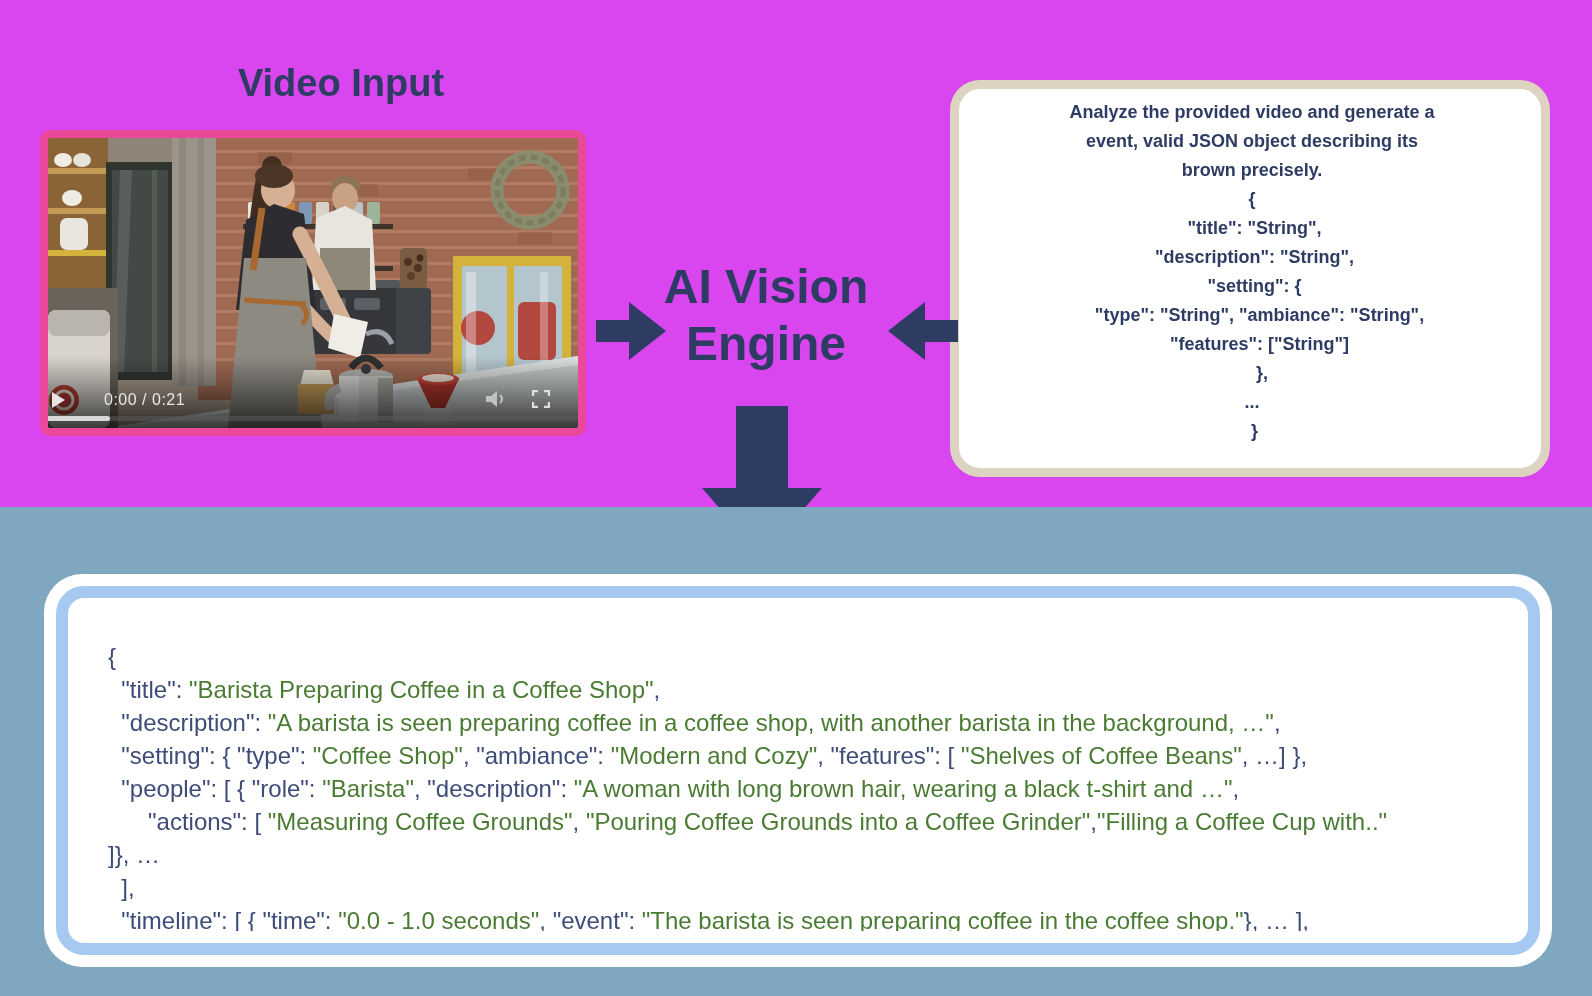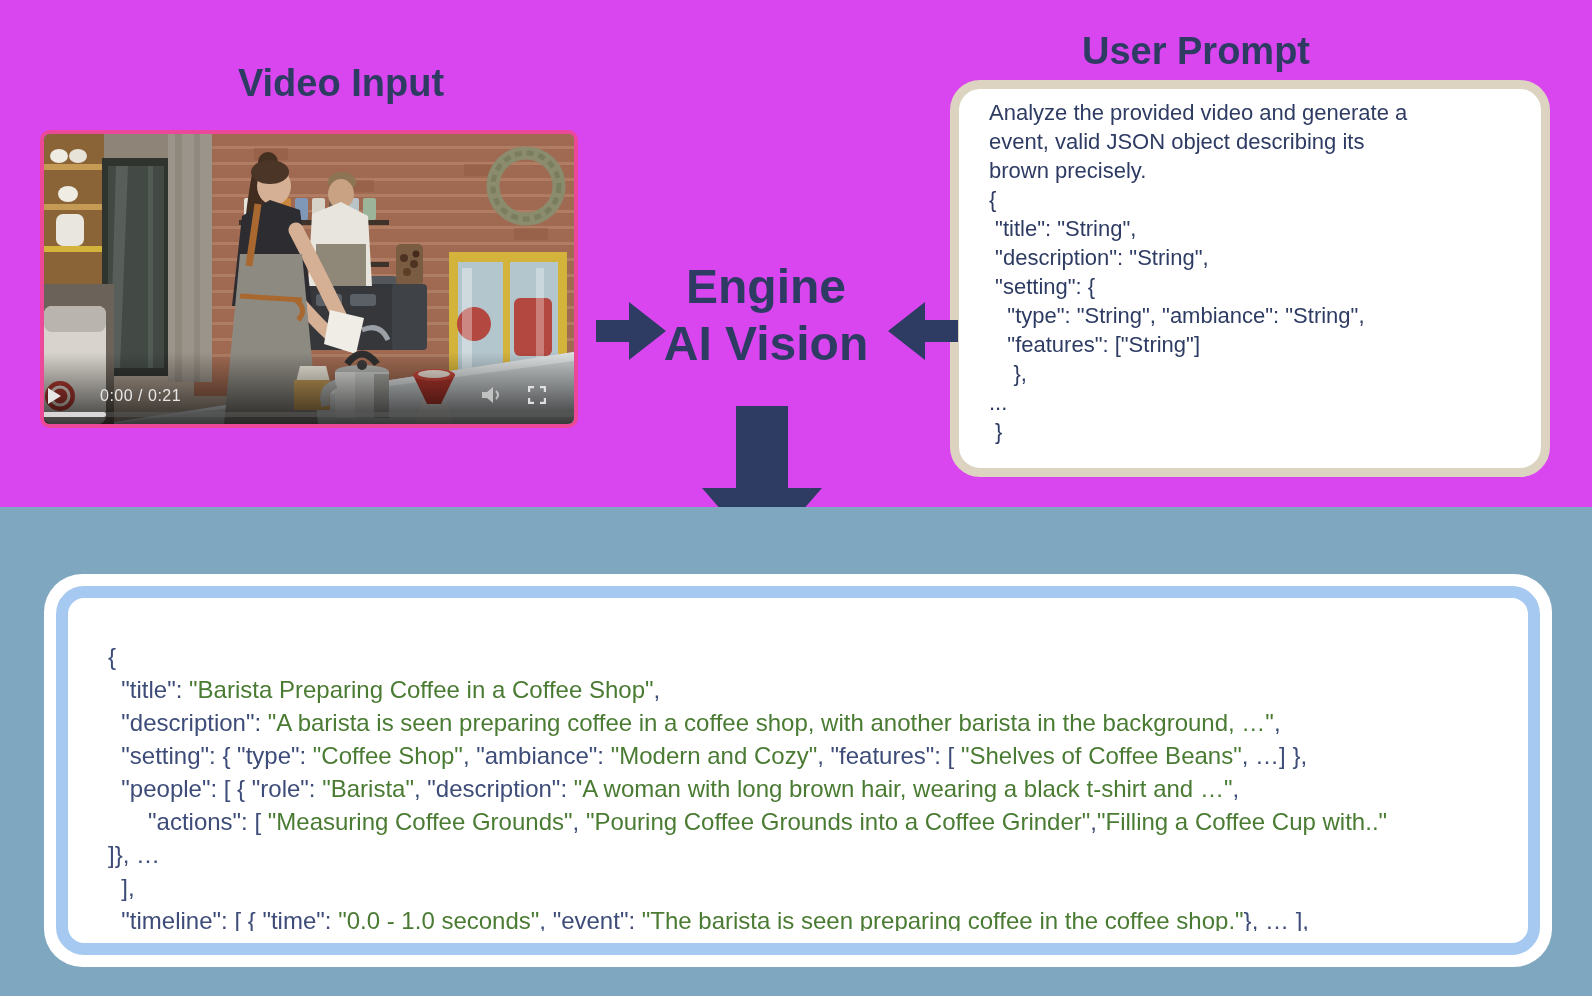--- a/index.html
+++ b/index.html
@@ -3,39 +3,39 @@
 <meta charset="utf-8">
 <style>
   html,body{margin:0;padding:0;background:#ededed;}
   .page{position:relative;width:1592px;height:996px;background:#d946ef;overflow:hidden;
         font-family:"Liberation Sans",sans-serif;}
   .abs{position:absolute;}
   .sec-title{color:#2e3c64;font-weight:bold;}
 
   
   #video-title{left:141px;top:62px;width:400px;text-align:center;font-size:38px;}
-  #video-frame{left:40px;top:130px;width:530px;height:290px;border:4px solid #ec4899;
+  #video-frame{left:40px;top:130px;width:530px;height:290px;border:8px solid #ec4899;
                border-radius:10px;background:#1d1d1d;overflow:hidden;}
   #video-frame svg{display:block;}
   .vid-gradient{position:absolute;left:0;right:0;bottom:0;height:72px;
                 background:linear-gradient(to bottom,rgba(0,0,0,0),rgba(0,0,0,0.72));}
   .vid-controls{position:absolute;left:0;right:0;bottom:16px;height:24px;color:#e6e6e6;}
   .vid-play{position:absolute;left:3px;top:4px;}
   .vid-time{position:absolute;left:56px;top:3px;font-size:16px;letter-spacing:.5px;}
   .vid-volume{position:absolute;right:70px;top:2px;opacity:.85;}
   .vid-full{position:absolute;right:28px;top:2px;opacity:.95;}
   .vid-progress{position:absolute;left:0;right:0;bottom:7px;height:5px;background:rgba(90,90,90,.55);}
   .vid-progress-played{position:absolute;left:0;top:0;height:5px;width:62px;background:#d8d8d8;border-radius:0 3px 3px 0;}
 
   
   #prompt-title{left:996px;top:30px;width:400px;text-align:center;font-size:38px;}
   #prompt-box{left:950px;top:80px;width:600px;height:397px;box-sizing:border-box;
               background:#ffffff;border:9px solid #dcd3c0;border-radius:30px;
               padding:9px 26px 0 30px;overflow:hidden;}
-  #prompt-box .code-line{font-size:22px;line-height:29px;font-weight:normal;color:#2e3c64;white-space:pre;}
+  #prompt-box .code-line{font-size:18px;line-height:29px;font-weight:bold;color:#2e3c64;white-space:pre;text-align:center;}
 
   
   #engine{left:566px;top:258px;width:400px;text-align:center;font-size:48px;line-height:57px;
           font-weight:bold;color:#2e3c64;}
   .arrow svg{display:block;}
 
   
   #band{left:0;top:507px;width:1592px;height:489px;background:#7fa7bf;}
   #out-title{left:33px;top:512px;font-size:42px;color:#ffffff;font-weight:bold;}
   #out-box{left:44px;top:574px;width:1508px;height:393px;background:#ffffff;border-radius:38px;}
@@ -213,21 +213,20 @@
             <path d="M17,12 V17 H12"></path>
             <path d="M6,17 H1 V12"></path>
         </svg>
       </span>
     </div>
     <div class="vid-progress">
       <div class="vid-progress-played"></div>
     </div>
   </div>
 
-  <div class="abs sec-title" id="prompt-title">User Prompt</div>
 
   <div class="abs" id="prompt-box">
     <div>
         <div class="code-line">Analyze the provided video and generate a</div>
         <div class="code-line">event, valid JSON object describing its</div>
         <div class="code-line">brown precisely.</div>
       </div>
     <div>
         <div class="code-line">{</div>
         <div class="code-line"> "title": "String",</div>
@@ -235,22 +234,22 @@
         <div class="code-line"> "setting": {</div>
         <div class="code-line">   "type": "String", "ambiance": "String",</div>
         <div class="code-line">   "features": ["String"]</div>
         <div class="code-line">    },</div>
         <div class="code-line">...</div>
         <div class="code-line"> }</div>
       </div>
   </div>
 
   <div class="abs" id="engine">
+    <div>AI Vision</div>
     <div>Engine</div>
-    <div>AI Vision</div>
   </div>
 
   <div class="abs arrow" style="left:596px;top:299px;">
     <svg width="70" height="64" viewBox="0 0 70 64">
       <polygon points="0,21 33,21 33,3 70,32 33,61 33,43 0,43" fill="#2e3c64"></polygon>
     </svg>
   </div>
   <div class="abs arrow" style="left:882px;top:299px;">
     <svg width="76" height="64" viewBox="0 0 76 64">
       <polygon points="76,21 43,21 43,3 6,32 43,61 43,43 76,43" fill="#2e3c64"></polygon>

